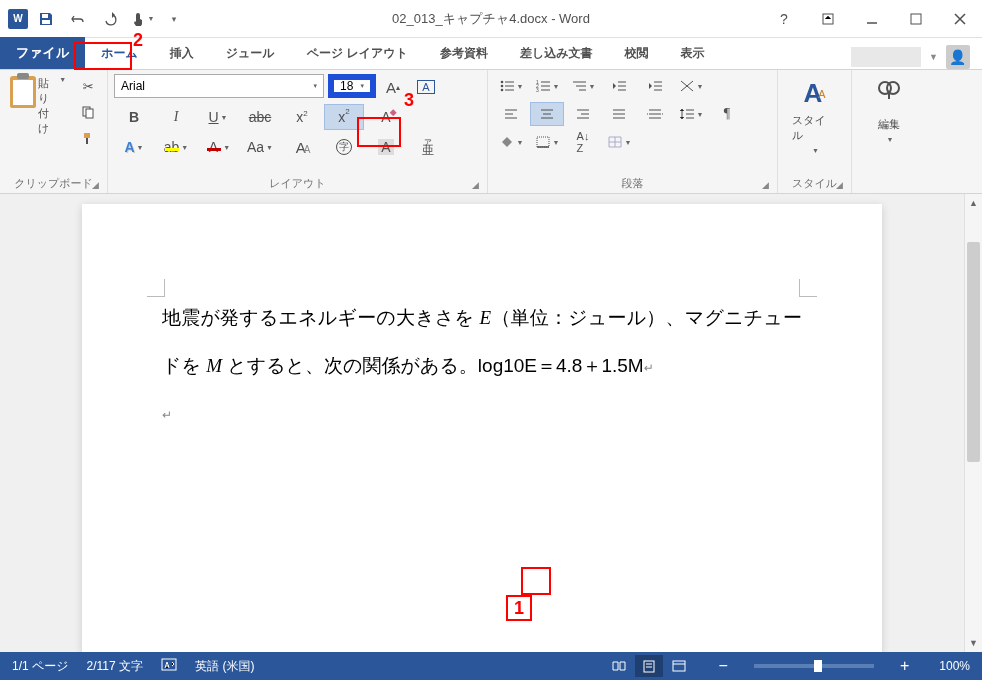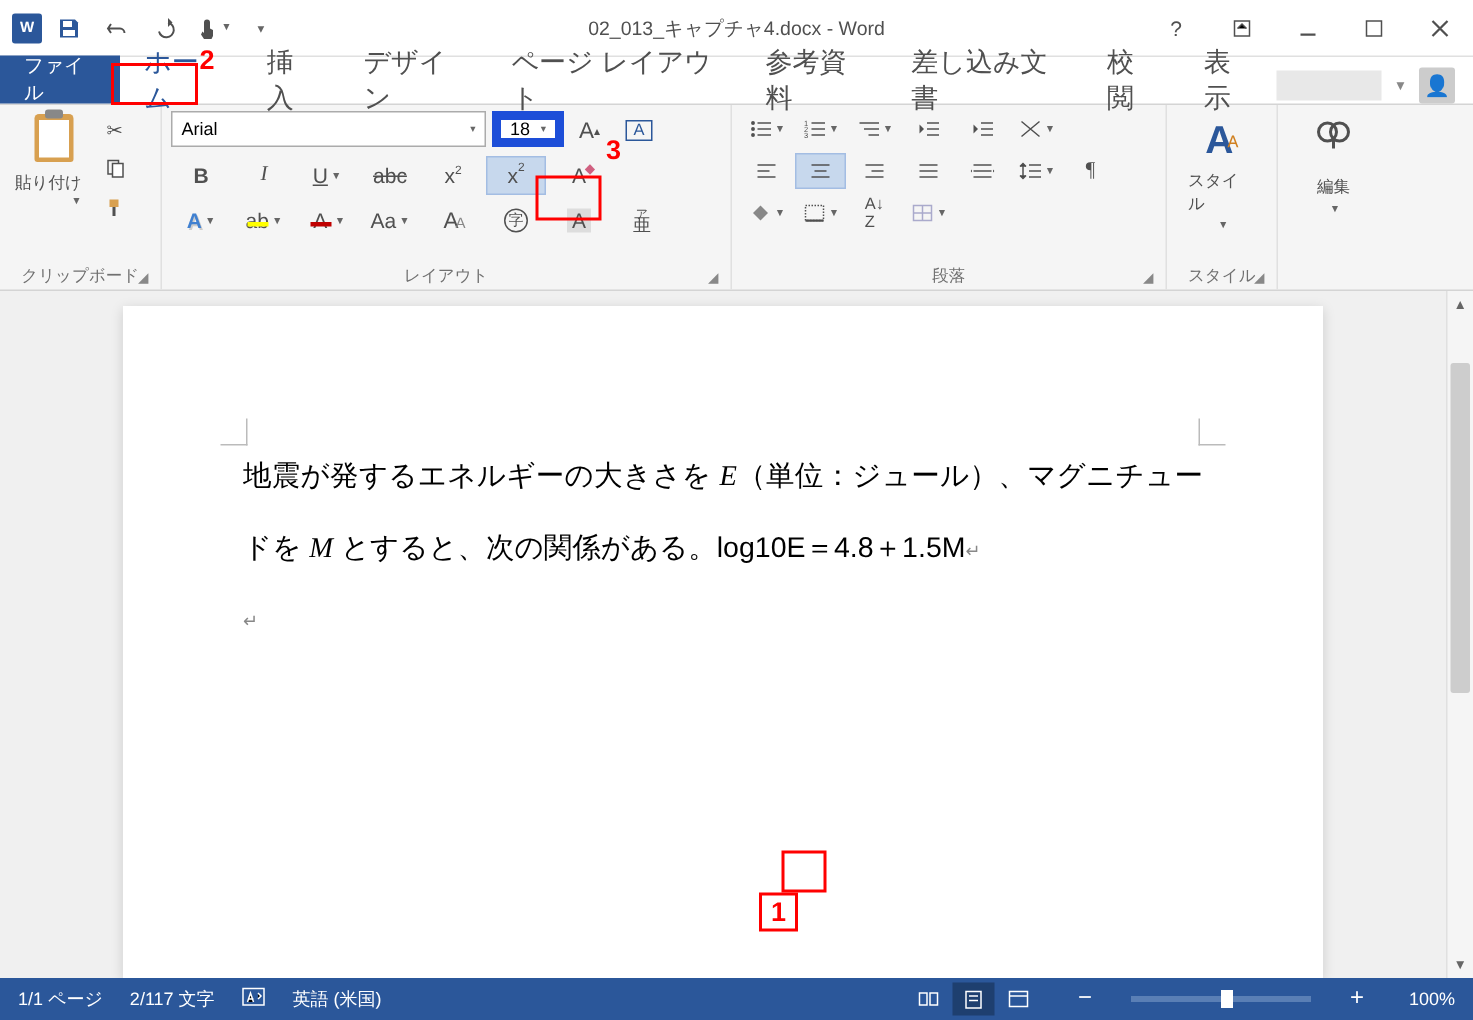--- a/index.html
+++ b/index.html
@@ -6,39 +6,39 @@
 body { width: 982px; height: 680px; background: #fff; overflow: hidden; position: relative; }
 
 .titlebar { height: 38px; background: #fff; display: flex; align-items: center; position: relative; border-bottom: 1px solid #e0e0e0; }
 .titlebar-left { display: flex; align-items: center; padding-left: 8px; gap: 4px; }
 .word-icon { width: 20px; height: 20px; background: #2b579a; color: #fff; font-size: 10px; font-weight: bold; display: flex; align-items: center; justify-content: center; border-radius: 2px; }
 .qat-btn { width: 28px; height: 28px; display: flex; align-items: center; justify-content: center; color: #505050; }
 .titlebar-center { position: absolute; left: 50%; transform: translateX(-50%); font-size: 13px; color: #505050; }
 .titlebar-right { margin-left: auto; display: flex; align-items: center; gap: 8px; padding-right: 4px; }
 .win-btn { width: 36px; height: 28px; display: flex; align-items: center; justify-content: center; color: #505050; font-size: 14px; }
 
-.tabbar { height: 32px; background: #fff; display: flex; align-items: flex-end; border-bottom: 1px solid #d4d4d4; position: relative; }
+.tabbar { height: 32px; background: #fff; display: flex; align-items: flex-end; border-bottom: 1px solid #d4d4d4; position: relative; font-weight: bold; }
 .tab-file { background: #2b579a; color: #fff; padding: 7px 16px; font-size: 13px; height: 32px; display: flex; align-items: center; }
-.tab { padding: 7px 16px; font-size: 18px; color: #505050; height: 32px; display: flex; align-items: center; cursor: pointer; }
+.tab { padding: 7px 16px; font-size: 12px; color: #505050; height: 32px; display: flex; align-items: center; cursor: pointer; }
 .tab.active { color: #2b579a; }
 .tab-right { margin-left: auto; display: flex; align-items: center; gap: 8px; padding-right: 12px; }
 .signin-box { width: 70px; height: 20px; background: #e8e8e8; }
 .user-icon { width: 24px; height: 24px; background: #ccc; border-radius: 2px; display:flex; align-items:center; justify-content:center; color:#888; font-size:14px; }
 
 .callout { position: absolute; border: 2px solid #ff0000; color: #ff0000; font-weight: bold; display: flex; align-items: center; justify-content: center; z-index: 100; pointer-events: none; }
 .callout-num { position: absolute; color: #ff0000; font-weight: bold; font-size: 18px; z-index: 101; font-family: sans-serif; }
 
 .ribbon { height: 124px; background: #f5f5f5; display: flex; border-bottom: 1px solid #d4d4d4; }
 .rgroup { border-right: 1px solid #e0e0e0; display: flex; flex-direction: column; padding: 4px 6px 2px; }
 .rgroup-body { flex: 1; display: flex; align-items: flex-start; }
 .rgroup-label { text-align: center; font-size: 11px; color: #707070; padding-top: 2px; position: relative; }
 .dlg-launch { position: absolute; right: 2px; bottom: 1px; font-size: 9px; color: #888; }
 
 .clip-col { display: flex; flex-direction: column; align-items: center; gap: 2px; }
-.paste-btn { display: flex; flex-direction: column; align-items: flex-end; gap: 2px; padding: 2px 4px; }
+.paste-btn { display: flex; align-items: flex-start; gap: 2px; padding: 2px 4px; }
 .paste-icon { width: 32px; height: 36px; position: relative; }
 .clipboard-shape { width: 26px; height: 32px; background: #d8a050; border-radius: 3px 3px 2px 2px; position: relative; }
 .clipboard-shape::before { content: ""; position: absolute; top: -3px; left: 7px; width: 12px; height: 6px; background: #888; border-radius: 2px; }
 .clipboard-shape::after { content: ""; position: absolute; top: 4px; left: 3px; width: 20px; height: 25px; background: #fff; }
 .small-btn { width: 28px; height: 24px; display: flex; align-items: center; justify-content: center; color: #505050; font-size: 13px; }
 
 .font-row1 { display: flex; gap: 4px; margin-bottom: 4px; }
 .font-name { width: 210px; height: 24px; border: 1px solid #ababab; background: #fff; font-size: 12px; padding: 2px 6px; display: flex; align-items: center; justify-content: space-between; }
 .font-size { width: 48px; height: 24px; border: 6px solid #1d4ed8; background: #fff; font-size: 12px; padding: 2px 6px; display: flex; align-items: center; justify-content: space-between; }
 .ribbon-btn-row { display: flex; gap: 2px; margin-bottom: 4px; }
@@ -143,21 +143,21 @@
           <path stroke="#505050" stroke-width="1.5" d="M1 1l10 10M11 1L1 11"></path>
         </svg>
       </div>
   </div>
 </div>
 
 <div class="tabbar">
   <div class="tab-file">ファイル</div>
   <div class="tab active">ホーム</div>
   <div class="tab">挿入</div>
-  <div class="tab">デザイン</div>
+  <div class="tab">ジュール</div>
   <div class="tab">ページ レイアウト</div>
   <div class="tab">参考資料</div>
   <div class="tab">差し込み文書</div>
   <div class="tab">校閲</div>
   <div class="tab">表示</div>
   <div class="tab-right">
     <div class="signin-box"></div>
     <span style="color:#888;font-size:9px">▼</span>
     <div class="user-icon">👤</div>
   </div>

